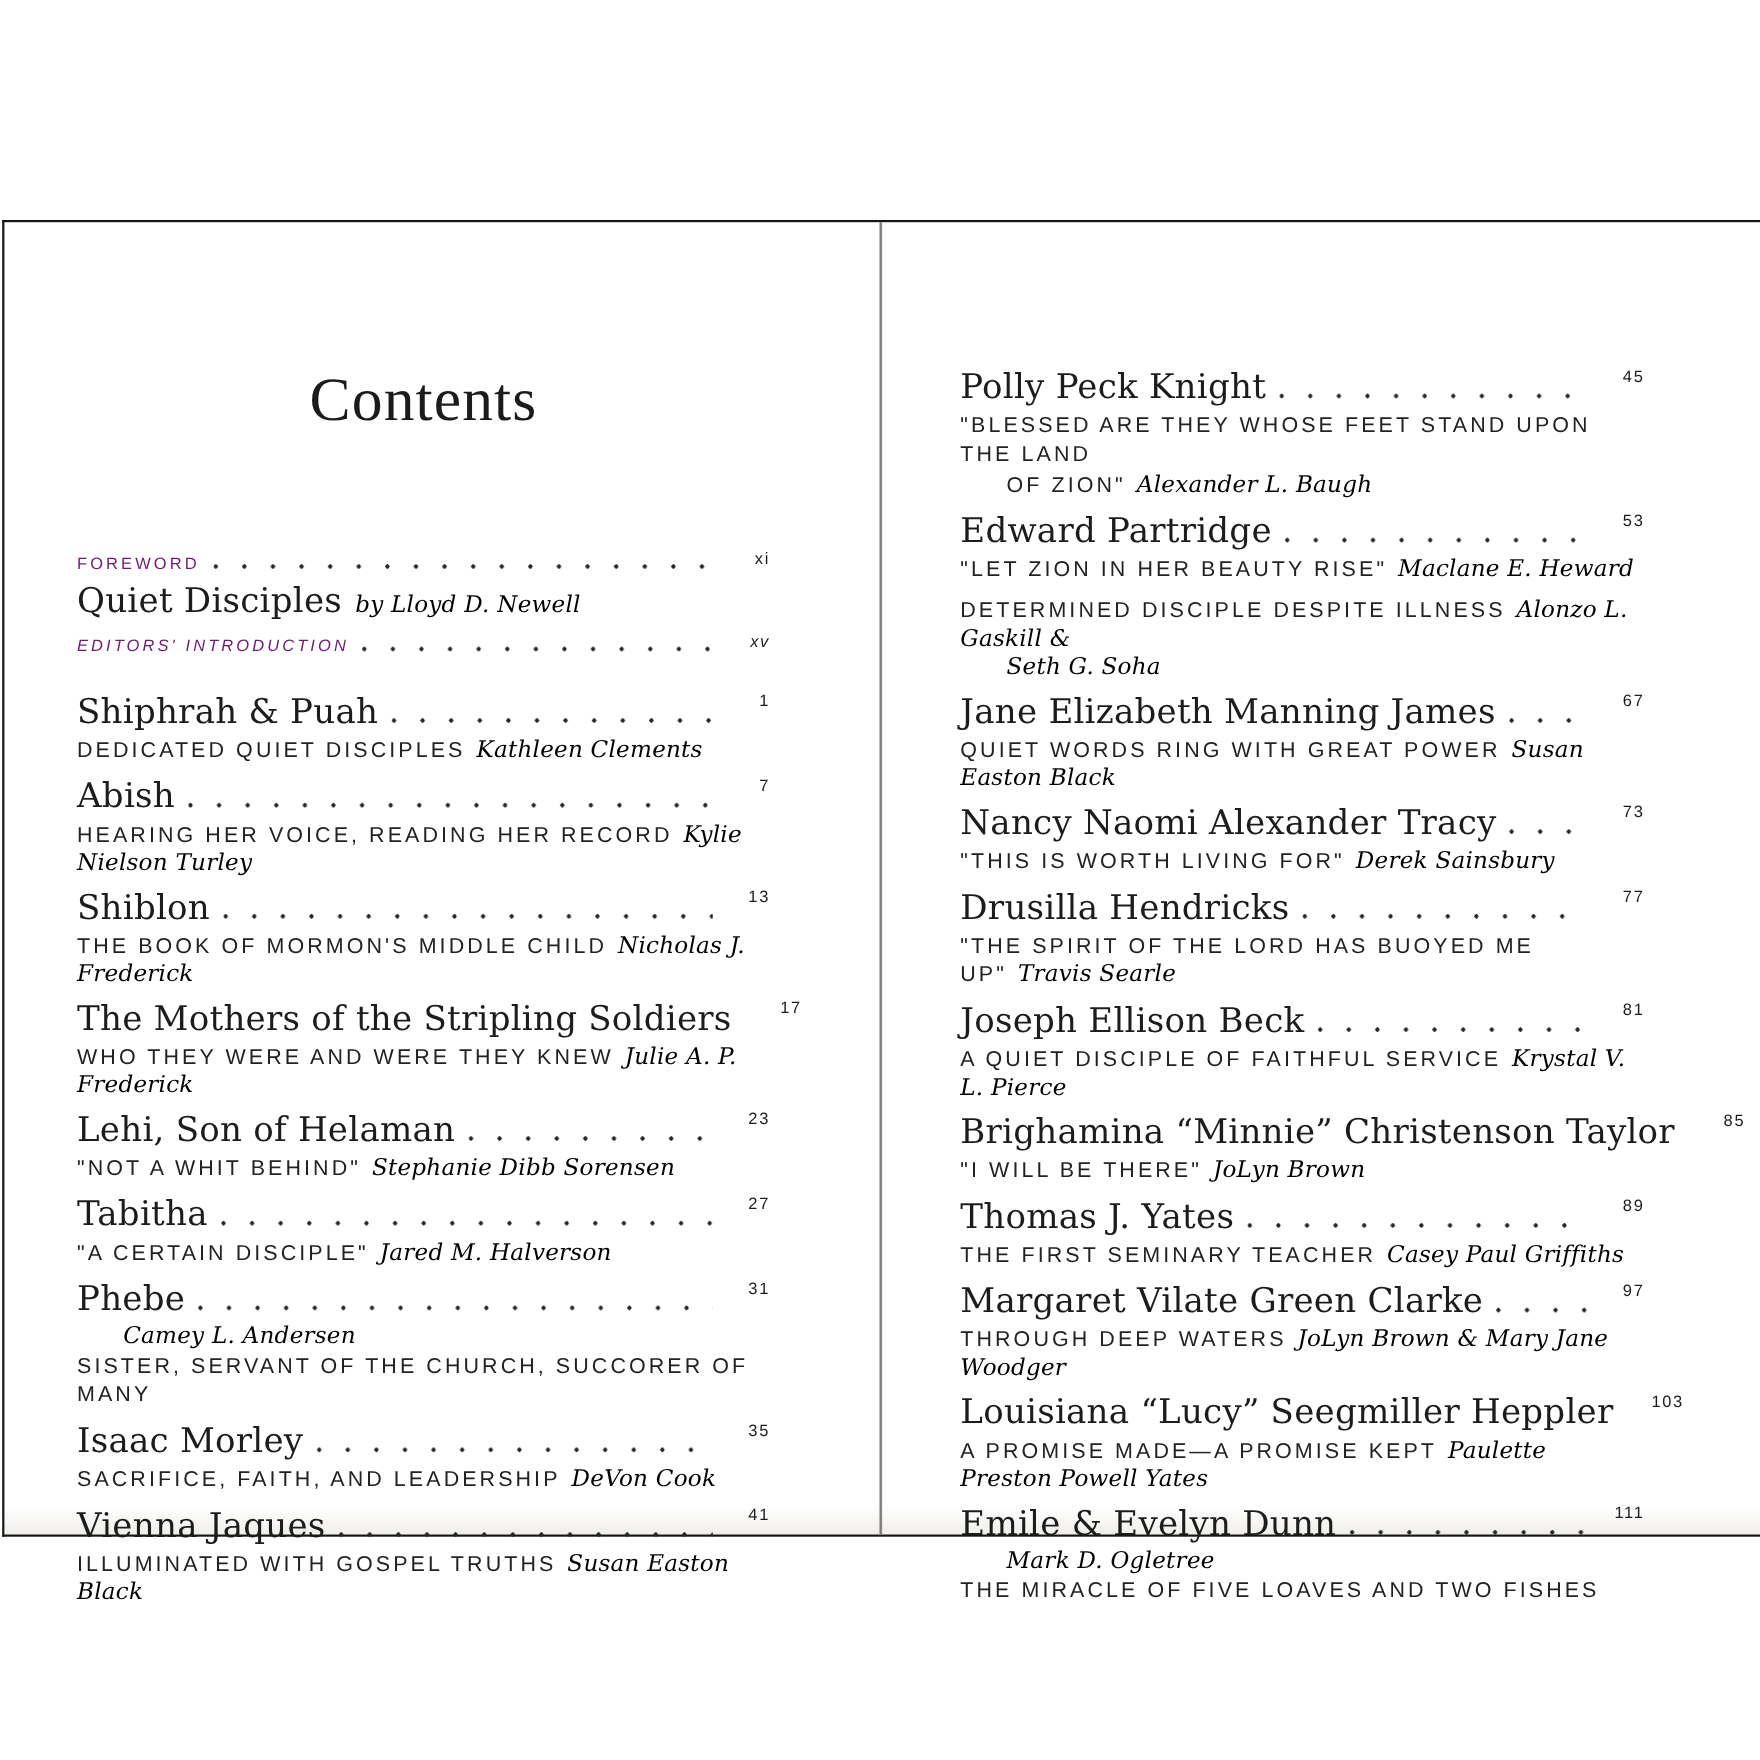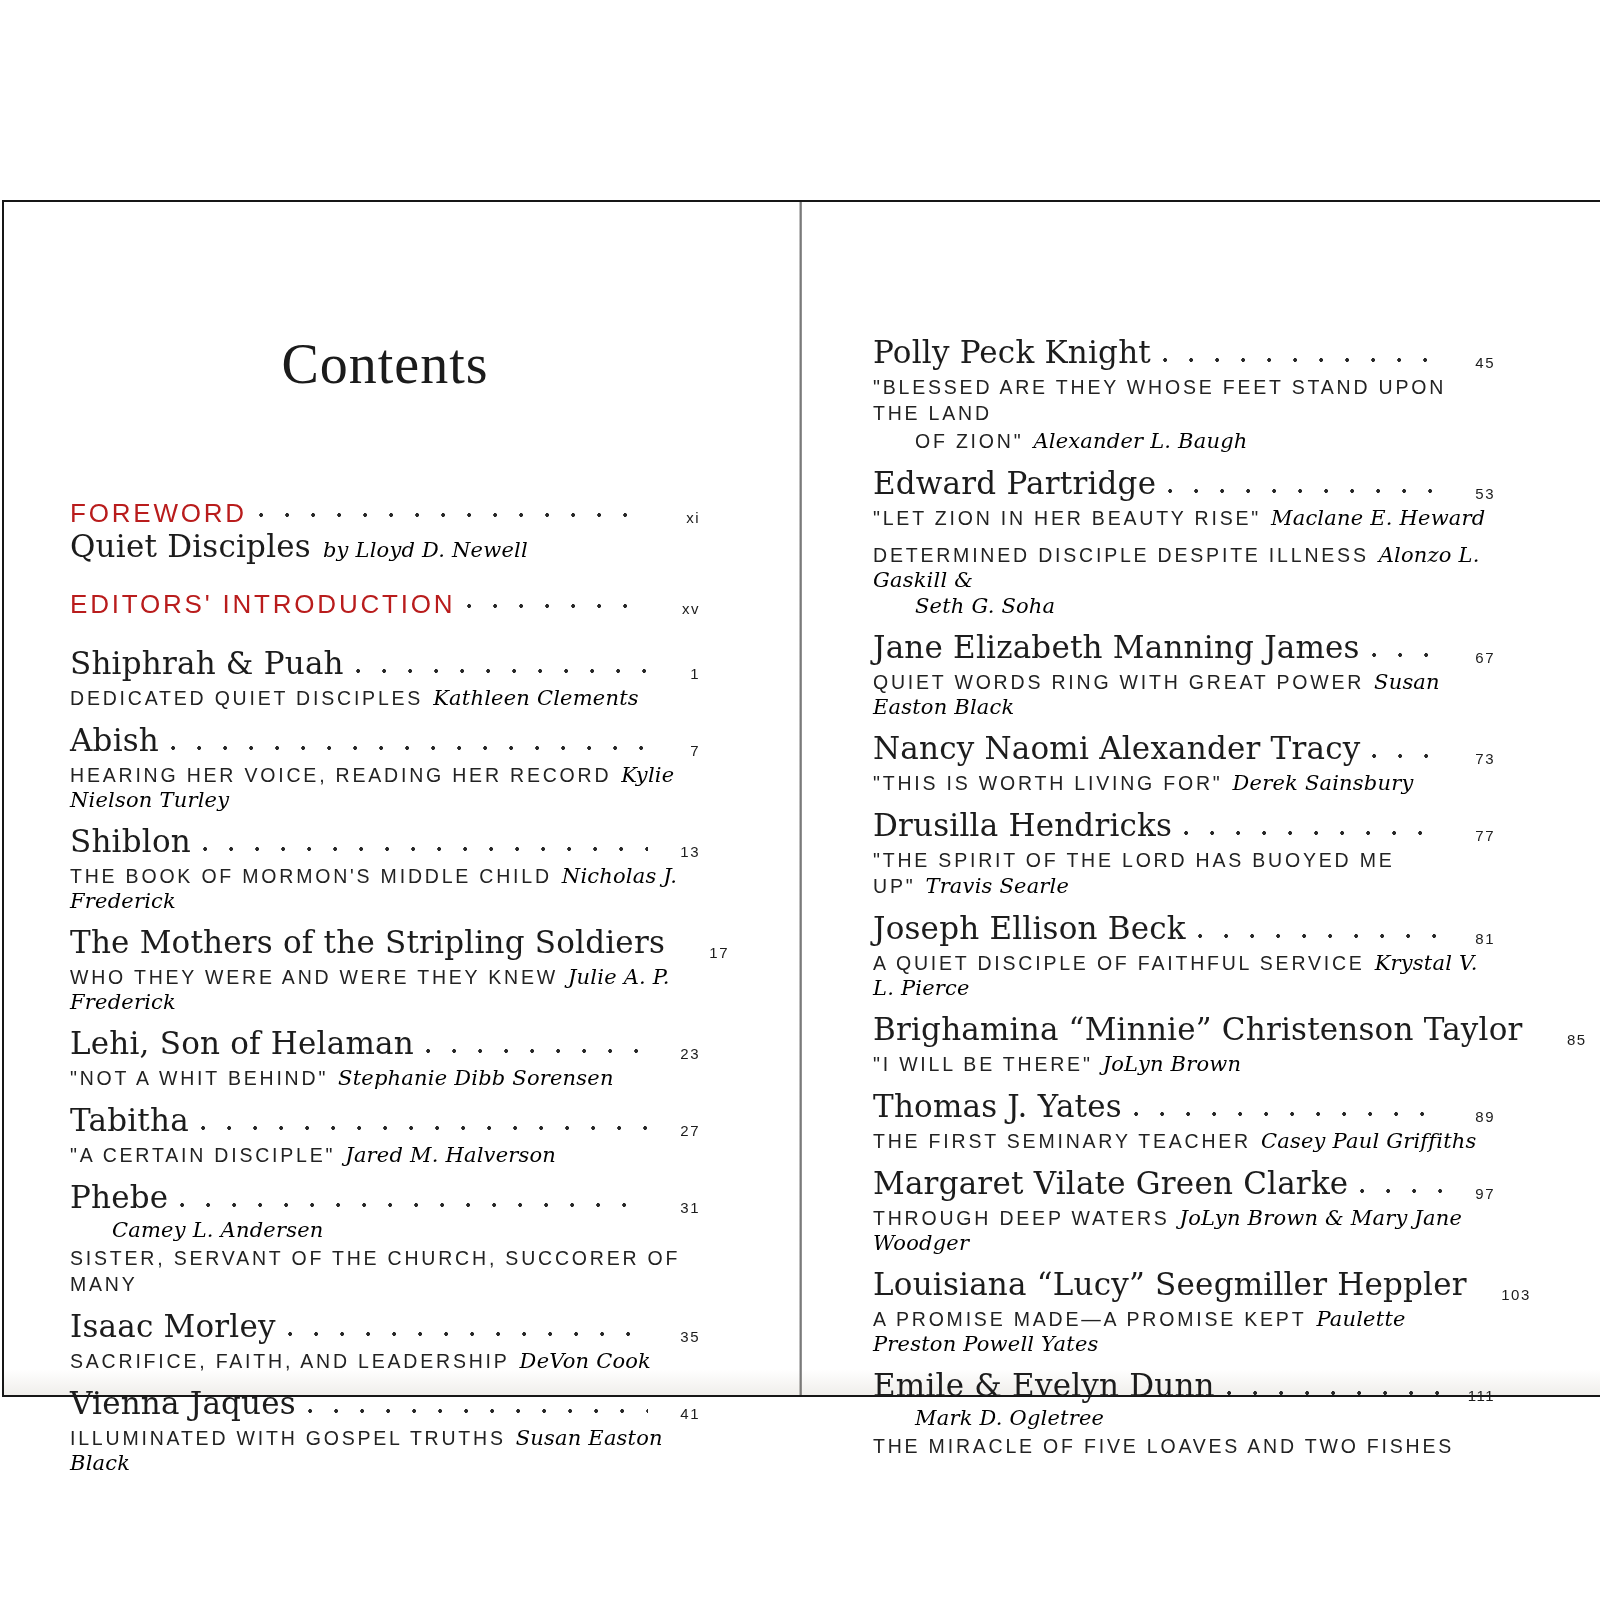--- a/index.html
+++ b/index.html
@@ -23,48 +23,48 @@
   .col{position:absolute;top:132px;}
   .col.left{left:66px;width:630px;}
   .col.right{left:869px;width:622px;}
 
   .contents-title{
     margin:0 0 104px 0;text-align:center;
     font-family:Liberation Serif, serif;font-weight:400;font-size:56px;line-height:1.1;
     letter-spacing:1px;color:#1b1b1b;
   }
 
-  .trow{display:flex;align-items:flex-end;}
+  .trow{display:flex;align-items:flex-start;}
   .etitle{
     font-family:"DejaVu Serif",serif;font-size:31px;line-height:37px;
     color:#1c1c1c;letter-spacing:0.2px;white-space:nowrap;font-weight:400;
   }
   .caps-lg{
-    font-size:26px;letter-spacing:2.8px;line-height:26px;color:#b91c1c;white-space:nowrap;
+    font-size:15px;letter-spacing:2.8px;line-height:26px;color:#701a75;white-space:nowrap;
   }
   .leader{
     flex:1 1 auto;align-self:stretch;margin:0 8px 0 12px;
     background-image:radial-gradient(circle at 2.2px 50%,#262626 1.7px,rgba(0,0,0,0) 2.1px);
     background-size:26px 6px;background-repeat:repeat-x;
     background-position:left bottom 8px;
   }
   .pnum{
     font-size:15px;letter-spacing:1.5px;color:#1c1c1c;min-width:44px;text-align:right;
   }
   .srow{margin-top:3px;}
   .srow.cont{padding-left:42px;margin-top:2px;}
   .scaps{font-size:19.5px;letter-spacing:2.8px;line-height:26px;color:#222;}
   .sauthor{
     font-family:"DejaVu Serif",serif;font-style:italic;font-size:21px;color:#000000;
     margin-left:10px;letter-spacing:0.2px;
   }
   .entry{margin-top:11px;}
   .fm-serif{margin-top:2px;}
   .fm-serif .sauthor{margin-left:12px;}
-  .fm2{margin-top:26px;}
+  .fm2{margin-top:10px;font-style:italic;}
   .first-entry{margin-top:28px;}
 </style>
 </head>
 <body>
 
 <div class="frame">
   <div class="gutter"></div>
   <div class="edge-texture"></div>
 
   <div class="col left">

